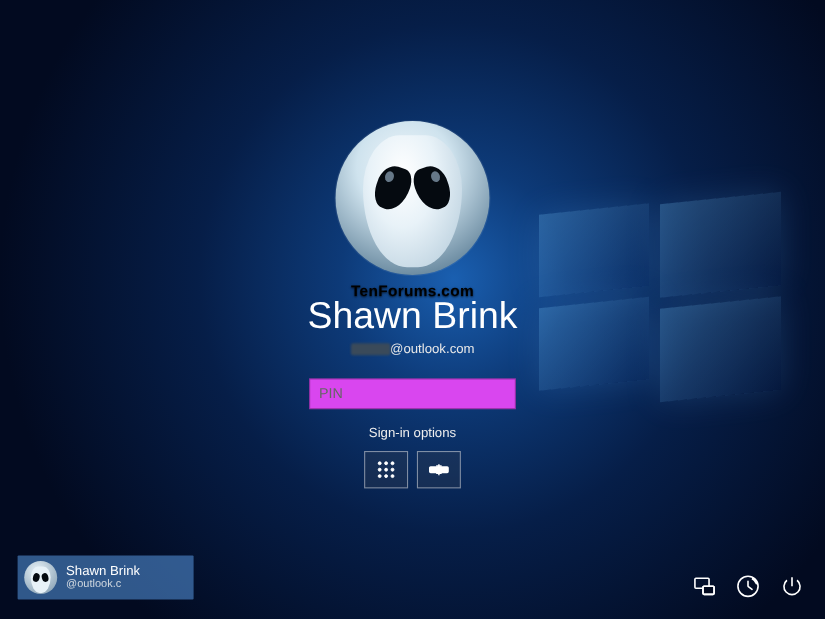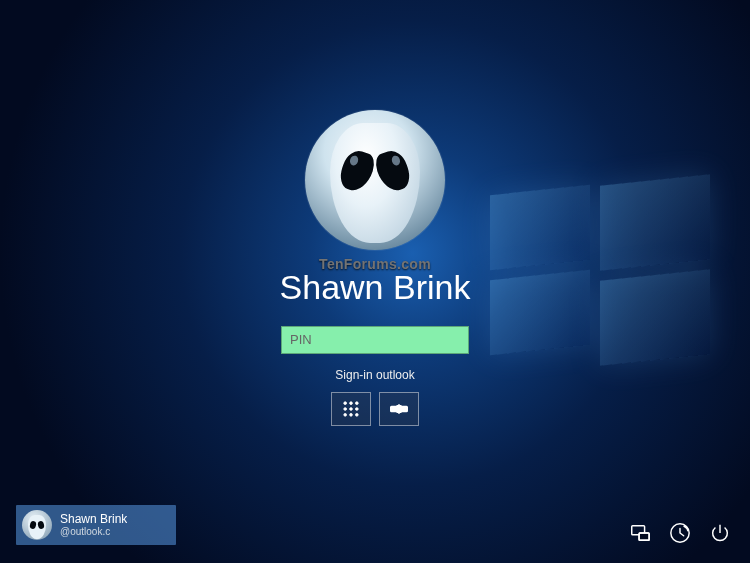--- a/index.html
+++ b/index.html
@@ -53,42 +53,42 @@
   .alien-eye { position:absolute; width:30px; height:40px; background:#050a10; border-radius:60% 40% 70% 50% / 60% 50% 80% 60%; }
   .alien-eye.l { left:12px; top:28px; transform:rotate(18deg); }
   .alien-eye.r { right:12px; top:28px; transform:rotate(-18deg) scaleX(-1); }
   .alien-eye::after { content:""; position:absolute; left:5px; top:6px; width:8px; height:10px; background:rgba(200,230,255,0.5); border-radius:50%; }
 
   .watermark {
     margin-top: 6px;
     font-weight: 700;
     font-size: 14px;
     letter-spacing: 0.3px;
-    color: #737373;
+    color: #000000;
     text-shadow: 0 1px 2px rgba(0,0,0,0.8);
   }
   .user-fullname {
     font-size: 34px;
     font-weight: 300;
     line-height: 1.05;
     margin-top: -2px;
   }
   .user-email {
     font-size: 12px;
     margin-top: 4px;
     color: #e8e8e8;
   }
   .user-email .blur {
     display:inline-block; width:36px; height:11px; background:#3a4a5a; border-radius:2px; vertical-align:middle; filter:blur(1px);
   }
 
   .pin-input {
     width: 188px; height: 28px;
     margin: 20px auto 0;
-    background: #86efac;
+    background: #d946ef;
     border: 1px solid rgba(0,0,0,0.3);
     display: block;
     font-size: 13px;
     padding: 0 8px;
     color: #333;
   }
   .pin-input::placeholder { color: #666; }
 
   .signin-options-label {
     font-size: 12px;
@@ -170,24 +170,27 @@
 
 <div class="login-center">
   <div class="avatar-large">
     <div class="alien-head">
       <div class="alien-eye l"></div>
         <div class="alien-eye r"></div>
     </div>
   </div>
   <div class="watermark">TenForums.com</div>
   <div class="user-fullname">Shawn Brink</div>
+  <div class="user-email">
+    <span class="blur"></span><span>@outlook.com</span>
+  </div>
 
   <input type="password" class="pin-input" placeholder="PIN" style="">
 
-  <div class="signin-options-label">Sign-in outlook</div>
+  <div class="signin-options-label">Sign-in options</div>
 
   <div class="option-row">
     <div class="option-btn">
       <svg viewBox="0 0 24 24">
         <circle cx="5" cy="5" r="1.6"></circle>
           <circle cx="12" cy="5" r="1.6"></circle>
           <circle cx="19" cy="5" r="1.6"></circle>
         <circle cx="5" cy="12" r="1.6"></circle>
           <circle cx="12" cy="12" r="1.6"></circle>
           <circle cx="19" cy="12" r="1.6"></circle>

